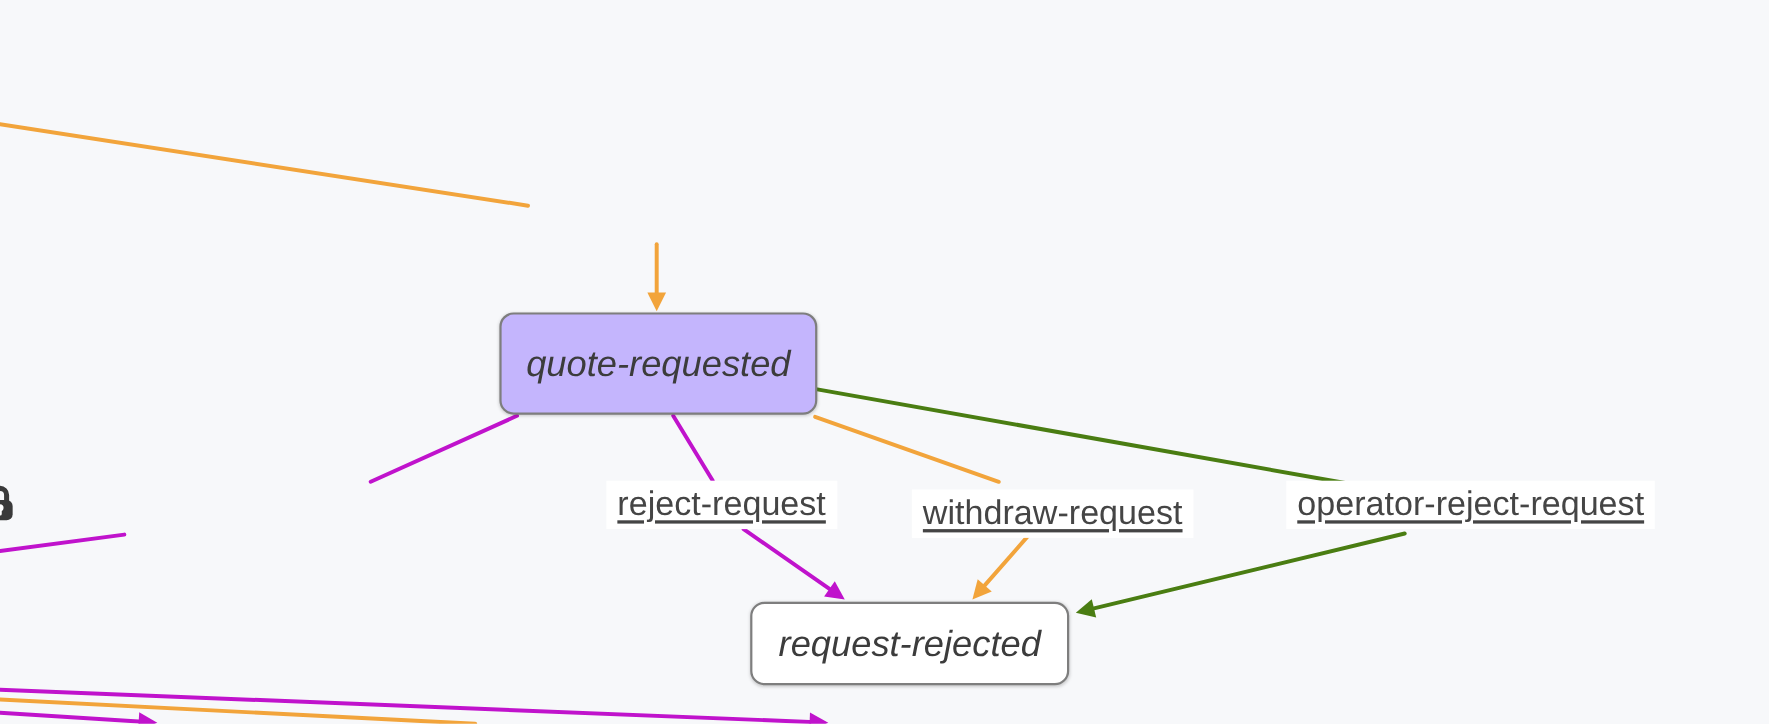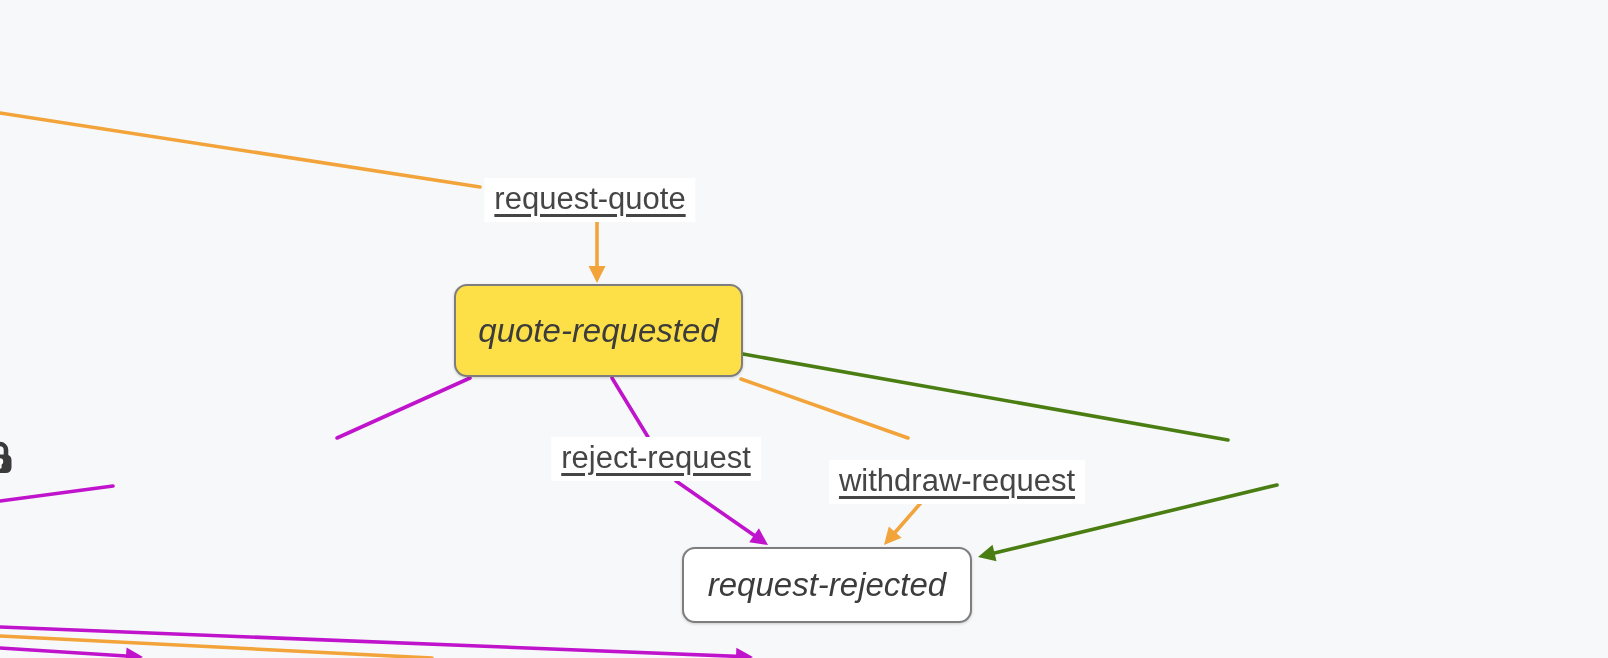--- a/index.html
+++ b/index.html
@@ -113,34 +113,34 @@
         <polygon points="753,657 735.6750988331661,664.8165081436301 736.3518527849955,647.8299839527109" fill="#c013cc"></polygon>
       </g>
       <g>
         <line x1="0" y1="636" x2="432" y2="658" stroke="#f2a43b" stroke-width="3.6" stroke-linecap="round"></line>
       </g>
       <g>
         <line x1="0" y1="648" x2="126.03356943267644" y2="655.932182691567" stroke="#c013cc" stroke-width="3.6" stroke-linecap="round"></line>
         <polygon points="143,657 125.49966077845997,664.4153979752289 126.56747808689292,647.4489674079052" fill="#c013cc"></polygon>
       </g>
     </svg>
-<div class="state-node" style="left: 454px; top: 284px; width: 289px; height: 93px; border-color: rgb(126, 126, 126); background: #fde047;">
+<div class="state-node" style="left: 454px; top: 284px; width: 289px; height: 93px; border-color: rgb(126, 126, 126); background: #c4b5fd;">
       <span class="node-label" style="color: rgb(60, 60, 60);">quote-requested</span>
     </div>
     <div class="state-node" style="left: 682px; top: 547px; width: 290px; height: 76px; border-color: rgb(126, 126, 126); background: rgb(255, 255, 255);">
       <span class="node-label" style="color: rgb(60, 60, 60);">request-rejected</span>
     </div>
-    <div class="edge-label" style="left: 590px; top: 200px; background: rgb(255, 255, 255);">
-      <span class="label-text" style="color: rgb(69, 69, 69);">request-quote</span>
-    </div>
     <div class="edge-label" style="left: 656px; top: 459px; background: rgb(255, 255, 255);">
       <span class="label-text" style="color: rgb(69, 69, 69);">reject-request</span>
     </div>
-    <div class="edge-label" style="left: 957px; top: 482px; background: rgb(255, 255, 255);">
+    <div class="edge-label" style="left: 957px; top: 467px; background: rgb(255, 255, 255);">
       <span class="label-text" style="color: rgb(69, 69, 69);">withdraw-request</span>
+    </div>
+    <div class="edge-label" style="left: 1337px; top: 459px; background: rgb(255, 255, 255);">
+      <span class="label-text" style="color: rgb(69, 69, 69);">operator-reject-request</span>
     </div>
     <div class="clipped-lock" style="left: -13px; top: 440px;"><svg class="lock-icon-svg" viewBox="0 0 26 34">
     <path class="lk-shackle" d="M7 17 V10 a6 6 0 0 1 12 0 V17" fill="none" stroke-width="4.6" stroke="#3a3a3a"></path>
     <rect class="lk-body" x="1.5" y="14.5" width="23" height="18.5" rx="5.5" fill="#3a3a3a"></rect>
     <circle class="lk-hole" cx="13" cy="21.5" r="3.2" fill="#ffffff"></circle>
     <rect class="lk-stem" x="11.4" y="21.5" width="3.2" height="7.2" rx="1.4" fill="#ffffff"></rect>
   </svg></div>
   </div>
 
 </body></html>

